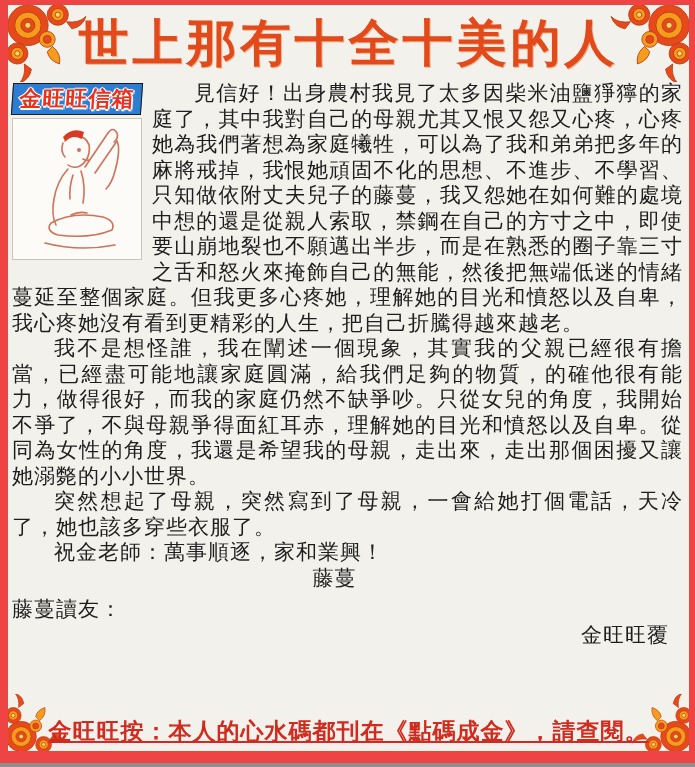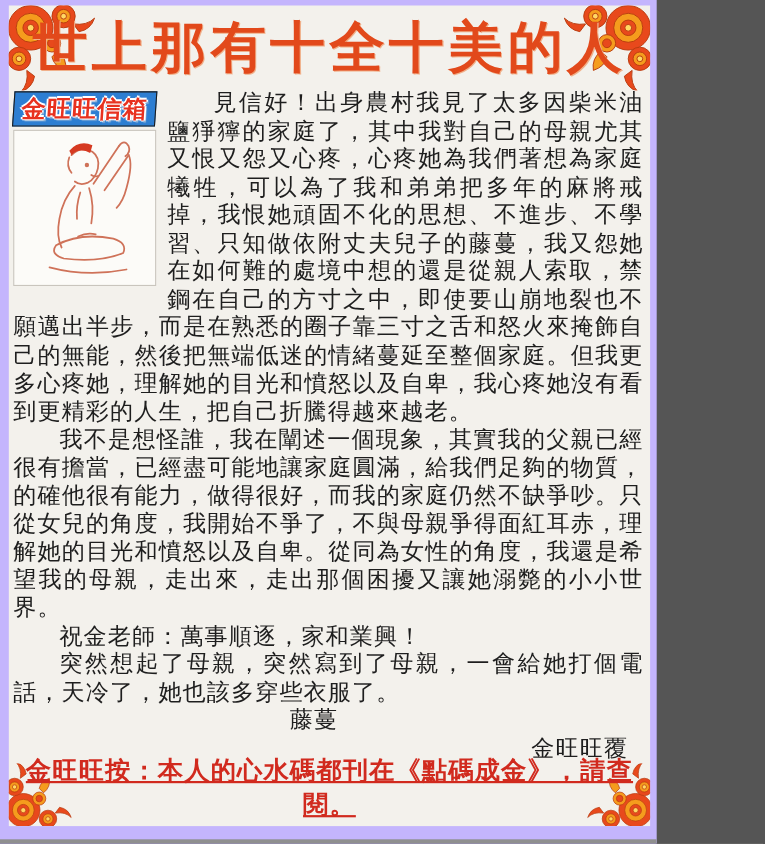--- a/index.html
+++ b/index.html
@@ -1,17 +1,17 @@
 <!DOCTYPE html>
 <html><head>
 <meta charset="utf-8">
 <style>
   html,body{margin:0;padding:0;background:#555;}
   .frame{
-    position:relative;width:597px;height:767px;background:#c4b5fd;
+    position:relative;width:695px;height:767px;background:#ef4444;
     font-family:"Liberation Serif","DejaVu Serif",serif;overflow:hidden;
     box-sizing:border-box;
   }
   .bottom-edge{position:absolute;left:0;right:0;bottom:0;height:4px;background:#8f8f8f;}
   .paper{
     position:absolute;left:8px;top:5px;right:6px;bottom:16px;
     background:#f3f1ec;overflow:hidden;
   }
   
   .title-row{position:relative;height:72px;text-align:center;}
@@ -157,23 +157,24 @@
             <path d="M38,104 q22,-12 52,-6 q13,4 9,13 q-22,9 -54,5 q-13,-4 -7,-12 z"></path>
             <path d="M32,124 q34,9 70,2"></path>
             <path d="M58,96 q8,-4 16,-2"></path>
           </g>
           <path d="M50,18 q9,-10 21,-5 l-2,7 q-10,-5 -17,2 z" fill="#d63a22"></path>
         </svg>
       </div>
 
       <p>見信好！出身農村我見了太多因柴米油鹽猙獰的家庭了，其中我對自己的母親尤其又恨又怨又心疼，心疼她為我們著想為家庭犧牲，可以為了我和弟弟把多年的麻將戒掉，我恨她頑固不化的思想、不進步、不學習、只知做依附丈夫兒子的藤蔓，我又怨她在如何難的處境中想的還是從親人索取，禁鋼在自己的方寸之中，即使要山崩地裂也不願邁出半步，而是在熟悉的圈子靠三寸之舌和怒火來掩飾自己的無能，然後把無端低迷的情緒蔓延至整個家庭。但我更多心疼她，理解她的目光和憤怒以及自卑，我心疼她沒有看到更精彩的人生，把自己折騰得越來越老。</p>
       <p>我不是想怪誰，我在闡述一個現象，其實我的父親已經很有擔當，已經盡可能地讓家庭圓滿，給我們足夠的物質，的確他很有能力，做得很好，而我的家庭仍然不缺爭吵。只從女兒的角度，我開始不爭了，不與母親爭得面紅耳赤，理解她的目光和憤怒以及自卑。從同為女性的角度，我還是希望我的母親，走出來，走出那個困擾又讓她溺斃的小小世界。</p>
+      <p>突然想起了母親，突然寫到了母親，一會給她打個電話，天冷了，她也該多穿些衣服了。</p>
       <p>祝金老師：萬事順逐，家和業興！</p>
-      <p>突然想起了母親，突然寫到了母親，一會給她打個電話，天冷了，她也該多穿些衣服了。</p>
       <p class="sig">藤蔓</p>
 
+      <p class="reply-head">藤蔓讀友：</p>
       <p class="reply-sig">金旺旺覆</p>
     </div>
 
     <div class="footer-note">金旺旺按：本人的心水碼都刊在《點碼成金》，請查閱。</div>
   </div>
   <div class="bottom-edge"></div>
 </div>
 
 </body></html>

